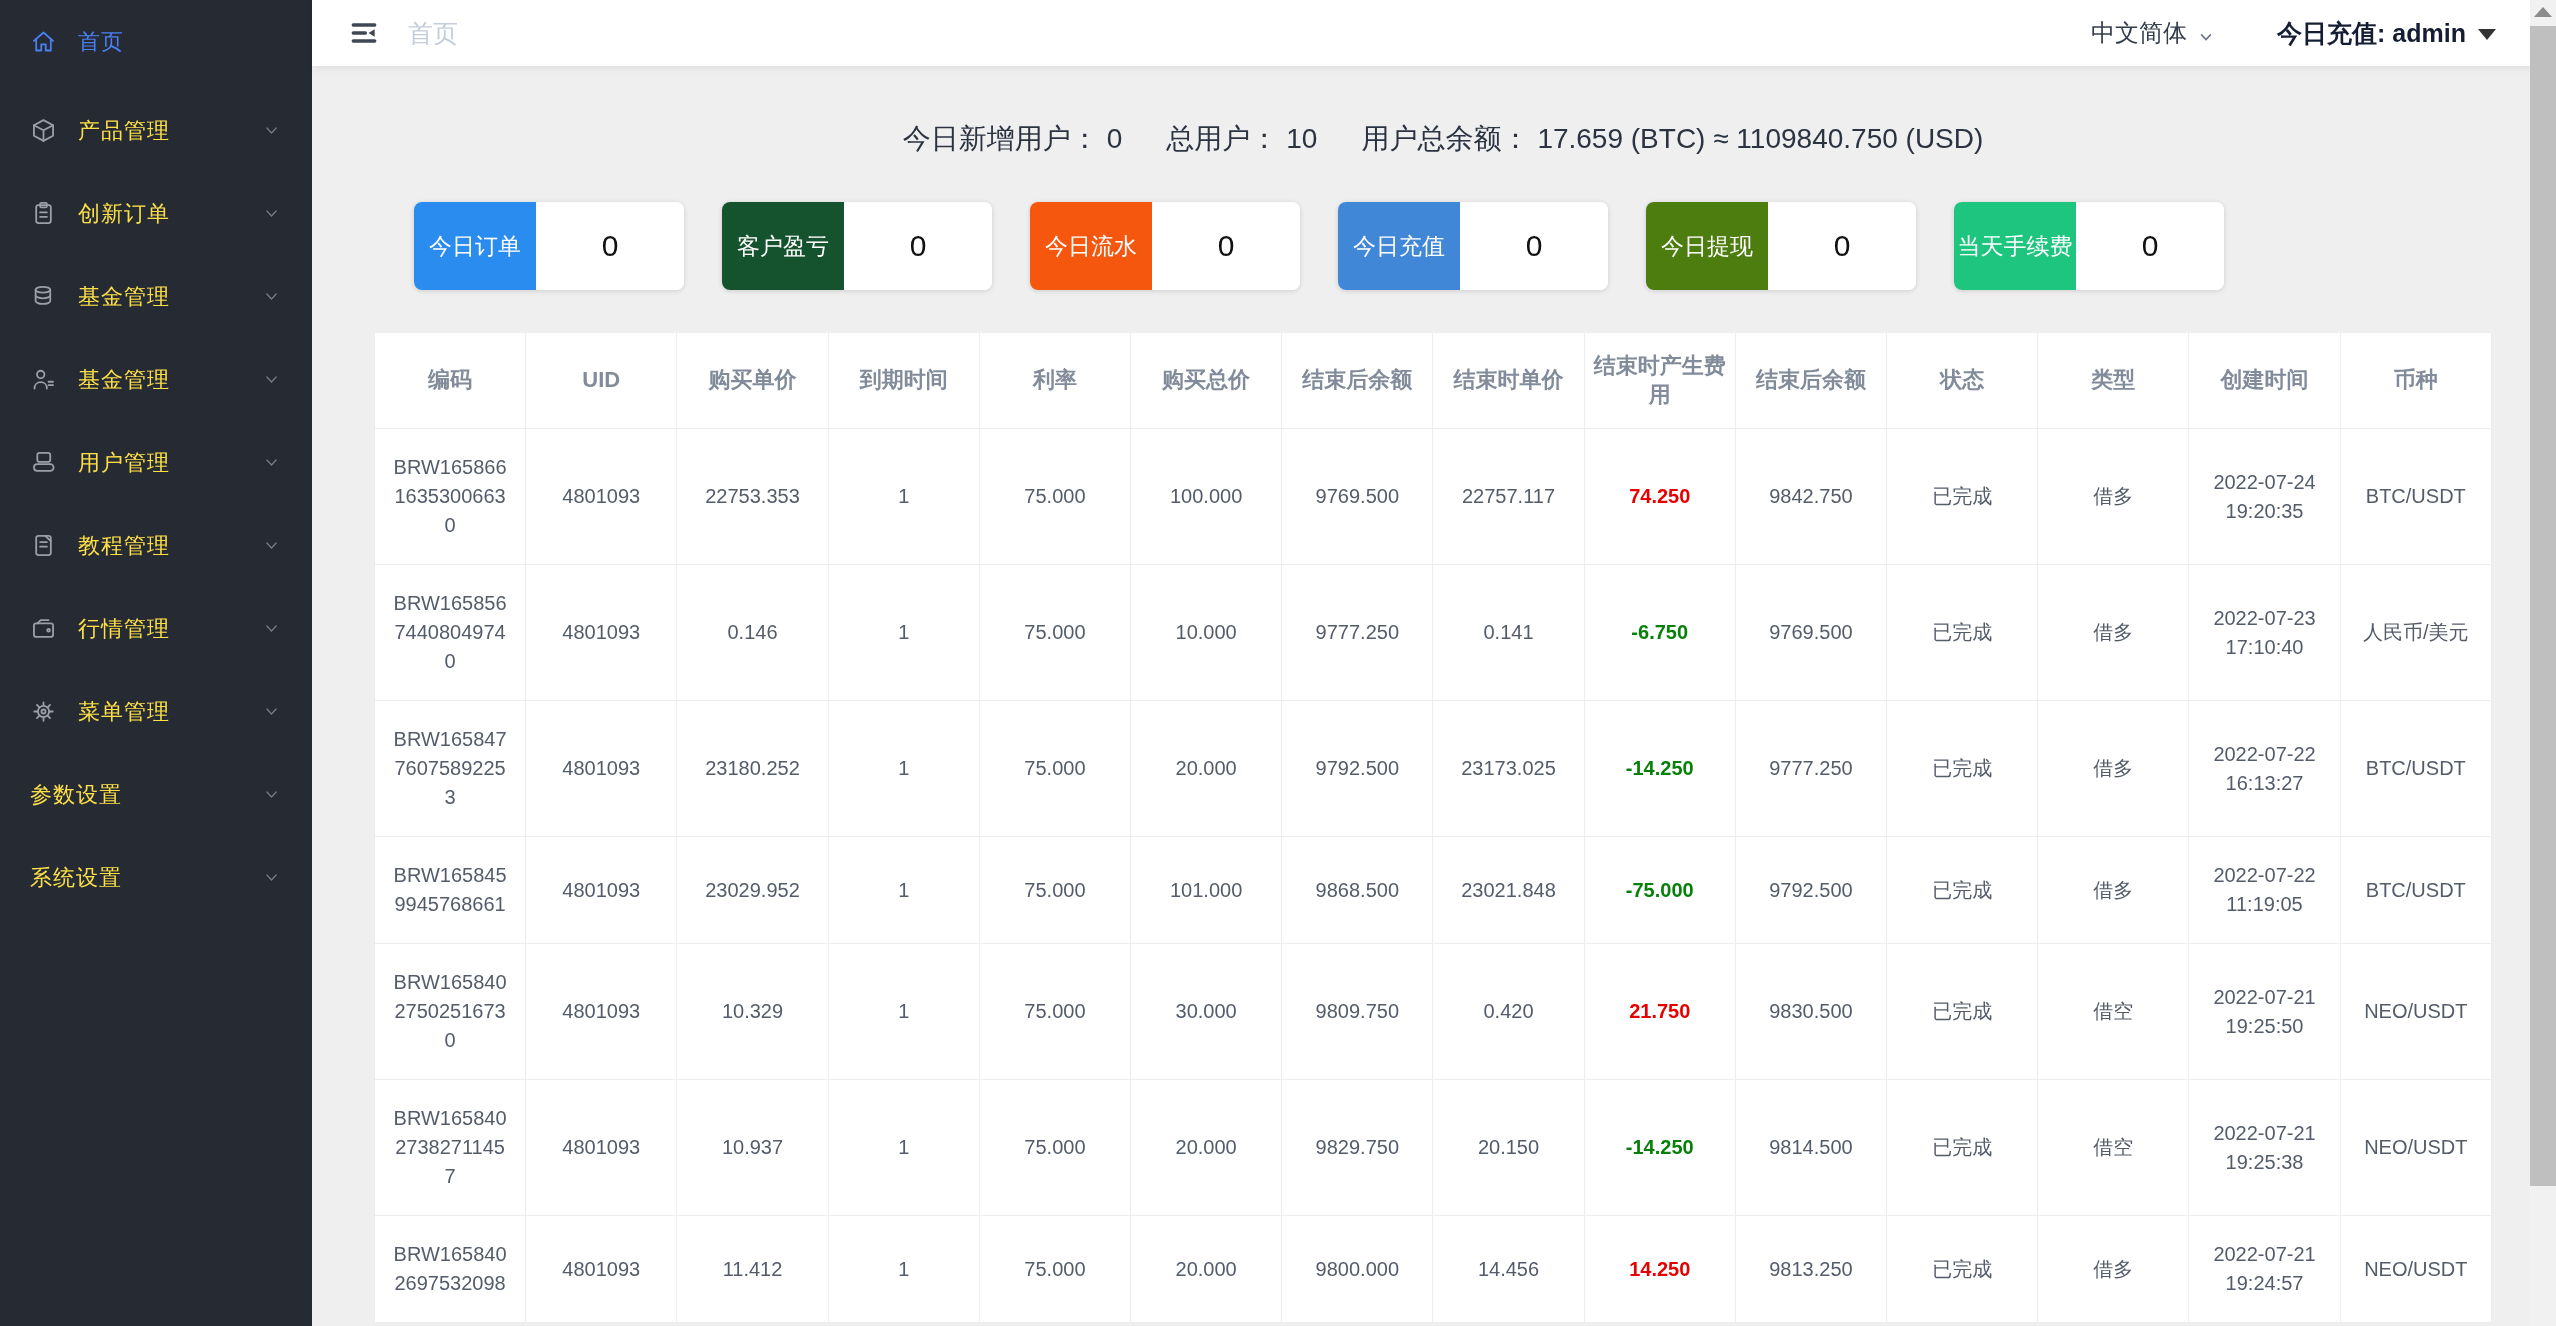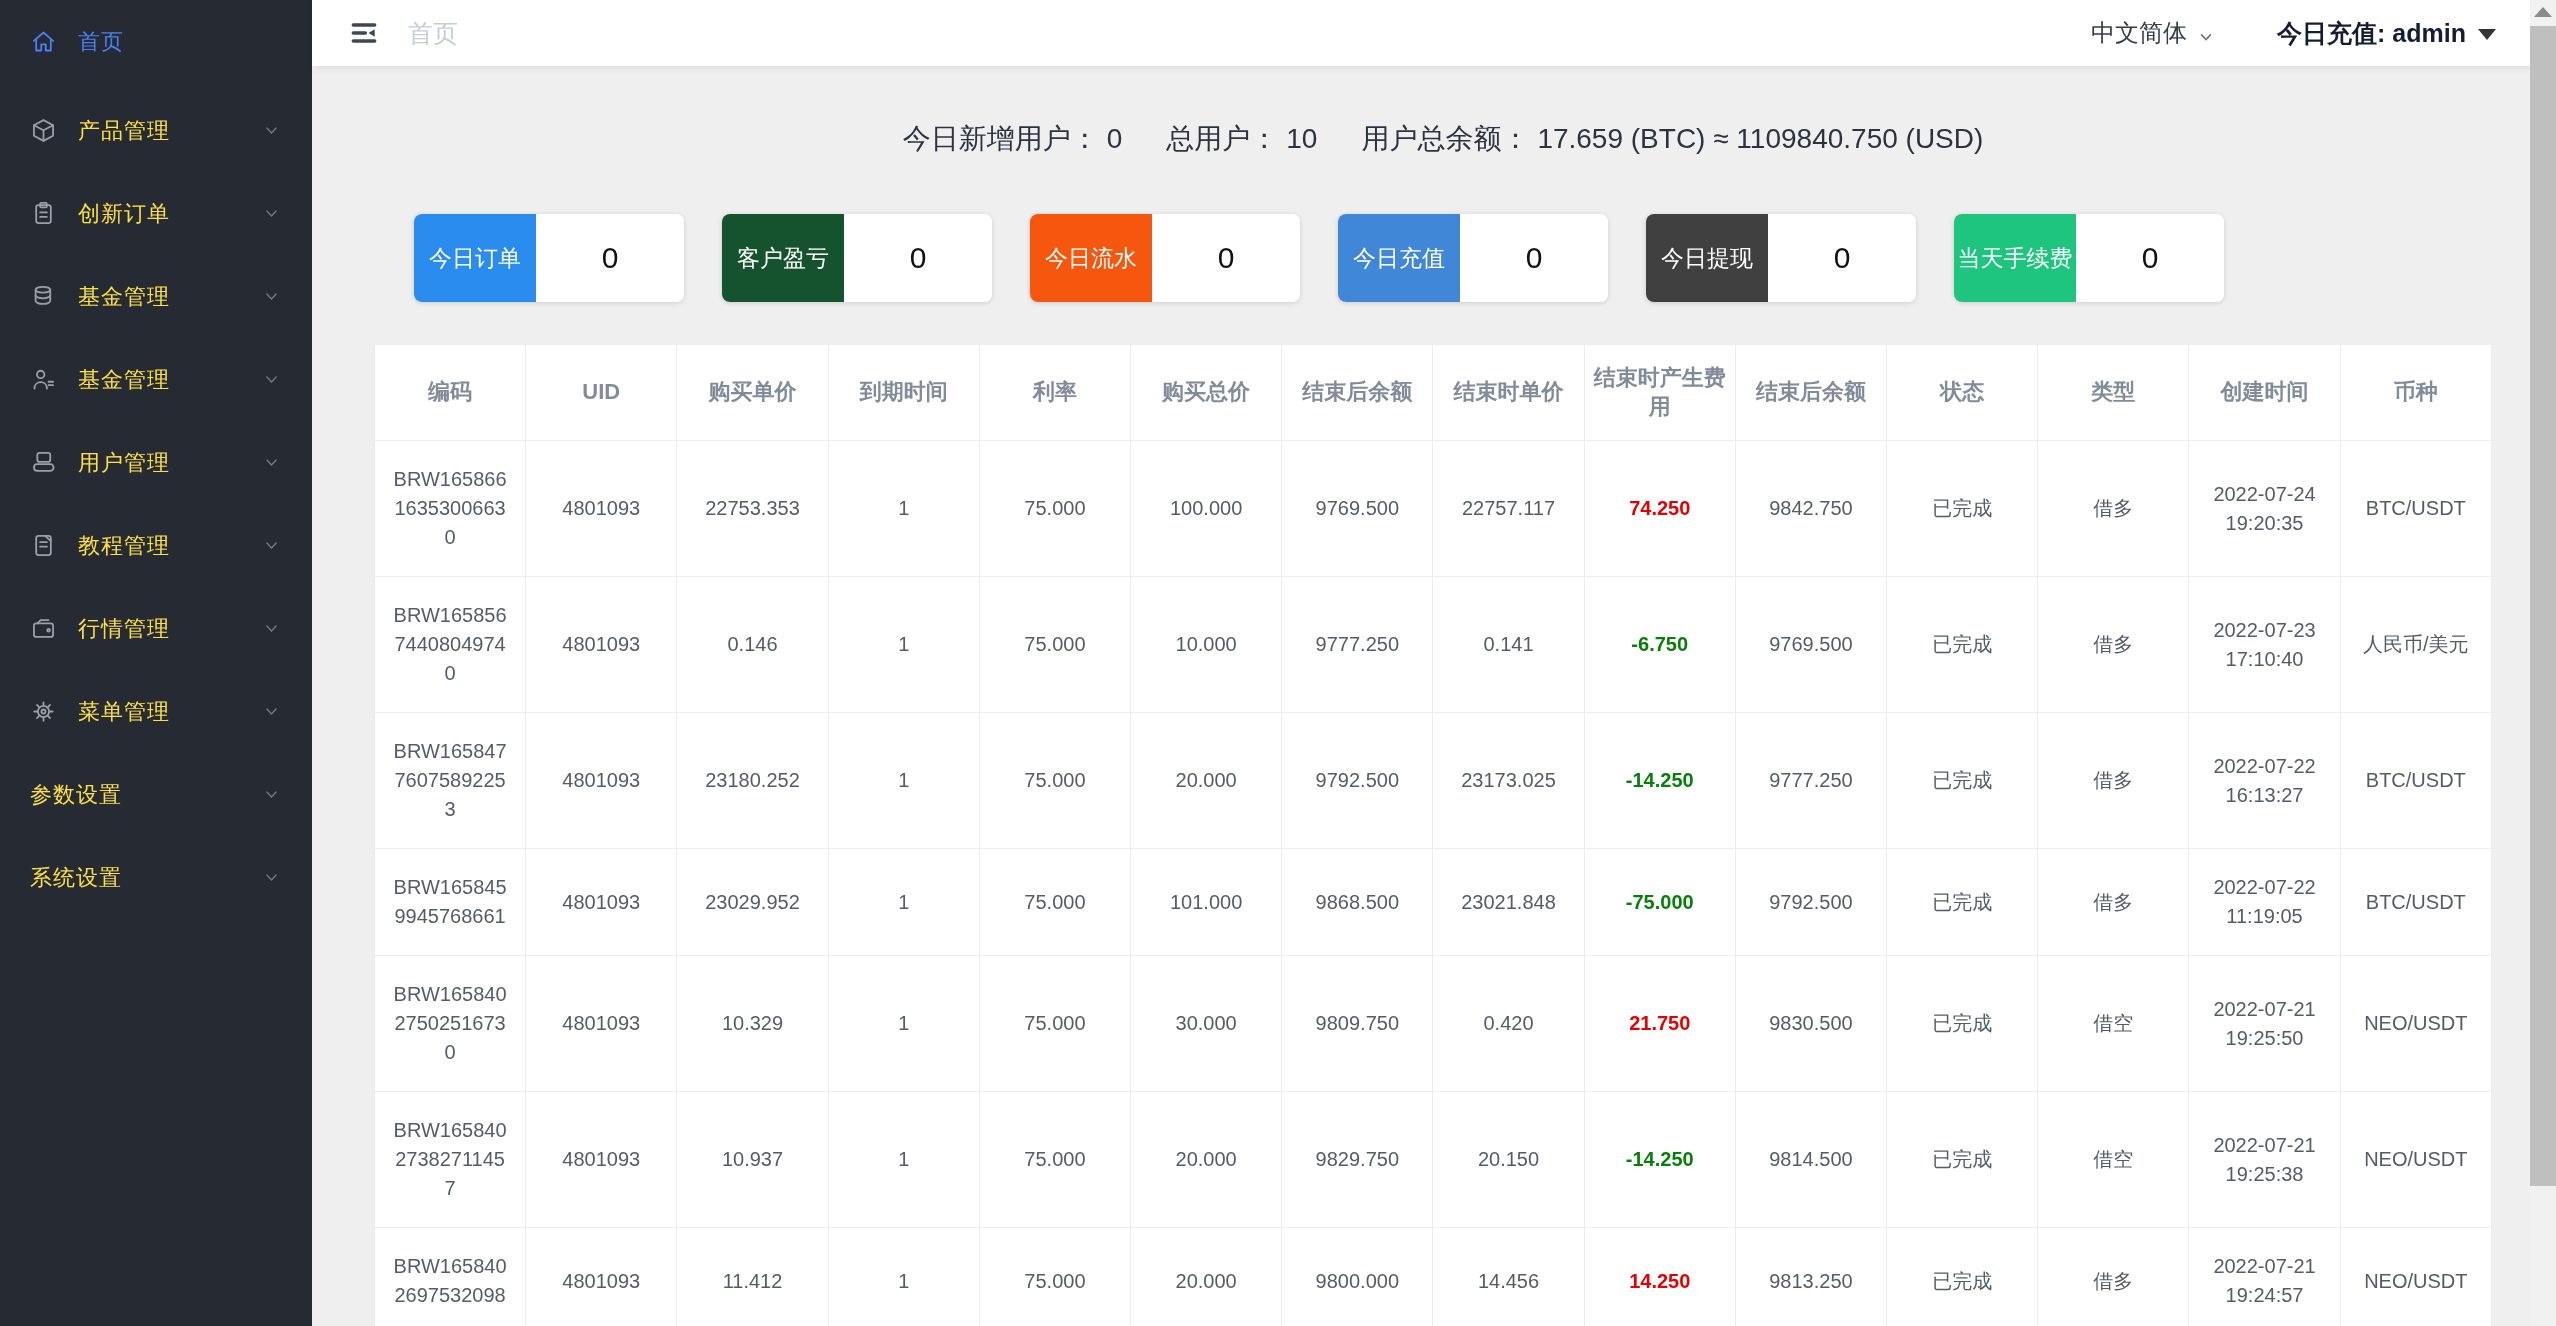--- a/index.html
+++ b/index.html
@@ -38,21 +38,21 @@
   .caret{width:0;height:0;border-left:9px solid transparent;border-right:9px solid transparent;border-top:11px solid #333;margin-left:12px;margin-top:3px;}
 
   .content{padding:0 0 0 62px;}
 
   
   .stats{margin-top:54px;font-size:28px;color:#2b3340;display:flex;align-items:baseline;justify-content:center;}
   .stat{margin-right:44px;}
   .stat .v{margin-left:8px;}
 
   
-  .cards{margin-top:56px;display:flex;padding-left:40px;}
+  .cards{margin-top:44px;display:flex;padding-left:40px;}
   .card{width:270px;height:88px;border-radius:8px;display:flex;overflow:hidden;margin-right:38px;box-shadow:0 1px 5px rgba(0,0,0,0.15);background:#fff;}
   .card-label{width:122px;display:flex;align-items:center;justify-content:center;color:#fff;font-size:23px;}
   .card-value{flex:1;display:flex;align-items:center;justify-content:center;font-size:30px;color:#111;background:#fff;}
 
   
   table.grid{margin-top:42px;width:2118px;table-layout:fixed;border-collapse:collapse;background:#fff;}
   table.grid th,table.grid td{border:1px solid #ebedef;text-align:center;vertical-align:middle;}
   table.grid th{height:95px;color:#828b9a;font-size:22px;font-weight:bold;padding:0;}
   table.grid td{font-size:20px;color:#545c6a;padding:24px 4px;line-height:1.45;}
   .hwrap{max-width:132px;margin:0 auto;line-height:1.3;}
@@ -241,21 +241,21 @@
           </div>
           <div class="card">
             <div class="card-label" style="background: rgb(244, 87, 13);">今日流水</div>
             <div class="card-value">0</div>
           </div>
           <div class="card">
             <div class="card-label" style="background: rgb(65, 135, 216);">今日充值</div>
             <div class="card-value">0</div>
           </div>
           <div class="card">
-            <div class="card-label" style="background: #404040;">今日提现</div>
+            <div class="card-label" style="background: #4d7c0f;">今日提现</div>
             <div class="card-value">0</div>
           </div>
           <div class="card">
             <div class="card-label" style="background: rgb(30, 197, 126);">当天手续费</div>
             <div class="card-value">0</div>
           </div>
         </div>
       <table class="grid">
         <thead>
             <tr>

